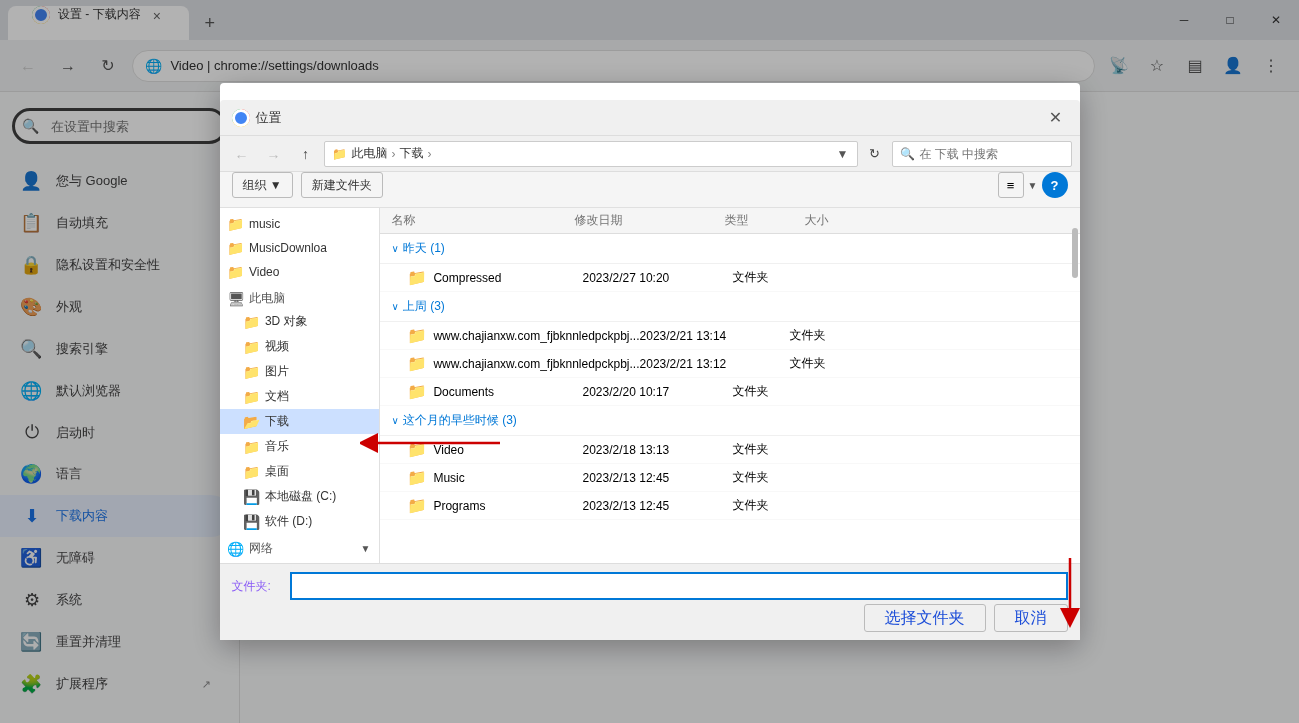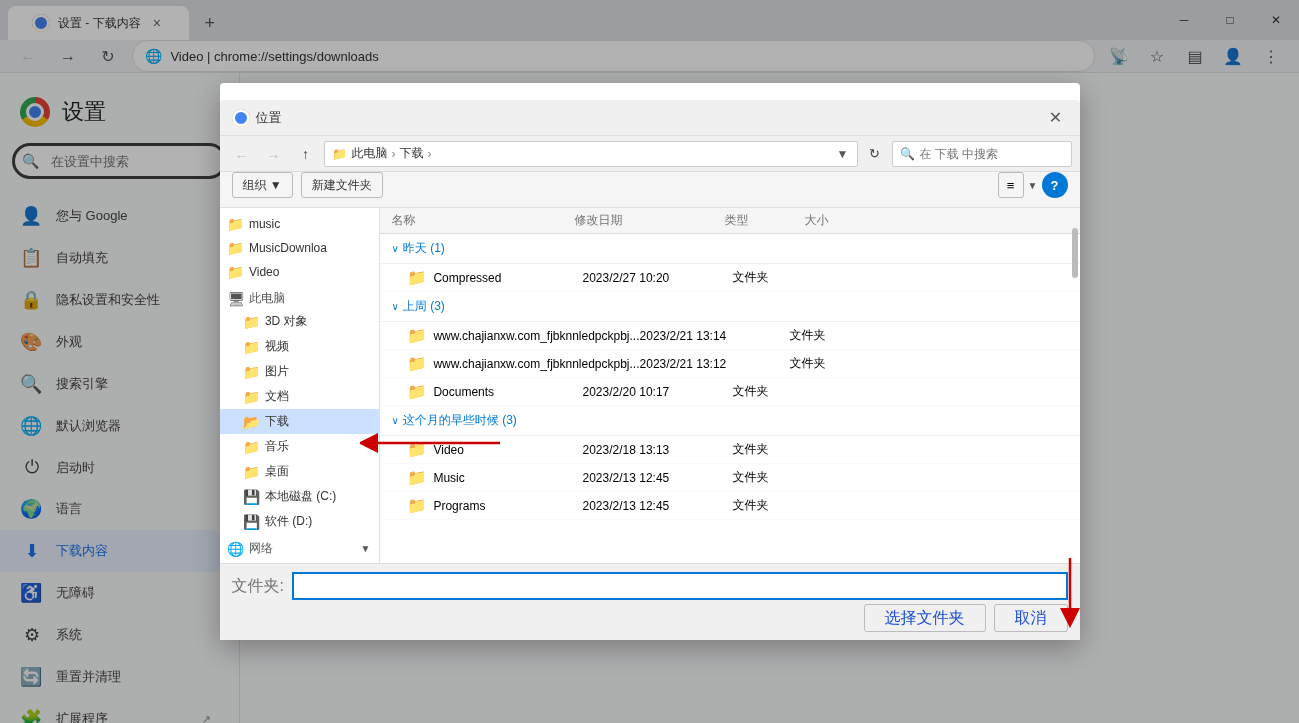--- a/index.html
+++ b/index.html
@@ -1,20 +1,20 @@
 <!DOCTYPE html>
 <html><head>
   <meta charset="utf-8">
   <style>
     * { box-sizing: border-box; margin: 0; padding: 0; }
     body { font-family: 'Microsoft YaHei', Arial, sans-serif; background: #f1f3f4; font-size: 13px; overflow: hidden; width: 1299px; height: 723px; }
 
     
     .browser-frame { width: 1299px; height: 723px; background: #dee1e6; display: flex; flex-direction: column; }
-    .tab { background: #fff; height: 34px; display: flex; align-items: center; padding: 0 24px; border-radius: 8px 8px 0 0; gap: 8px; min-width: 180px; font-size: 12px; color: #333; }
+    .tab { background: #fff; height: 34px; display: flex; align-items: flex-start; padding: 0 24px; border-radius: 8px 8px 0 0; gap: 8px; min-width: 180px; font-size: 12px; color: #333; }
 
     .toolbar { background: #f1f3f4; height: 52px; display: flex; align-items: center; padding: 0 12px; gap: 8px; border-bottom: 1px solid #e0e0e0; }
     .nav-btn { width: 32px; height: 32px; border-radius: 50%; border: none; background: transparent; cursor: pointer; display: flex; align-items: center; justify-content: center; color: #555; font-size: 16px; }
     .nav-btn.disabled { color: #ccc; cursor: default; }
     .address-bar { flex: 1; height: 32px; background: #fff; border-radius: 16px; display: flex; align-items: center; padding: 0 12px; gap: 8px; border: 1px solid #e0e0e0; }
     .toolbar-right { display: flex; align-items: center; gap: 6px; }
     .tool-icon-btn { width: 32px; height: 32px; border-radius: 50%; border: none; background: transparent; cursor: pointer; display: flex; align-items: center; justify-content: center; color: #555; font-size: 16px; }
 
     
     .page { display: flex; flex: 1; background: #f8f9fa; }
@@ -63,21 +63,21 @@
     .col-headers { display: grid; grid-template-columns: 1fr 150px 80px 80px 1fr; background: #f5f5f5; border-bottom: 1px solid #ddd; padding: 4px 12px; font-size: 12px; color: #737373; }
     .group-header { padding: 6px 12px; color: #0078d7; font-size: 12px; display: flex; align-items: center; gap: 4px; border-bottom: 1px solid #f0f0f0; }
     .group-header .chevron { font-size: 10px; }
     .file-row { display: grid; grid-template-columns: 1fr 150px 80px 80px 1fr; padding: 4px 12px 4px 28px; border-bottom: 1px solid #f8f8f8; align-items: center; cursor: pointer; }
     .file-name { display: flex; align-items: center; gap: 6px; font-size: 12px; }
     .folder-icon-yellow { color: #e6a817; font-size: 16px; }
 
     
     .dialog-footer { background: #f0f0f0; padding: 8px 12px; border-top: 1px solid #ddd; }
     .filename-row { display: flex; align-items: center; gap: 8px; margin-bottom: 4px; }
-    .filename-label { font-size: 16px; color: #737373; min-width: 50px; }
+    .filename-label { font-size: 12px; color: #8b5cf6; min-width: 50px; }
     .filename-input { flex: 1; height: 28px; border: 2px solid #0078d7; outline: none; padding: 0 6px; font-size: 12px; }
     .footer-btns { display: flex; justify-content: flex-end; gap: 8px; }
     .footer-btn { height: 28px; padding: 0 20px; border: 1px solid #bbb; border-radius: 3px; background: #f0f0f0; cursor: pointer; font-size: 16px; color: #1d4ed8; }
     .footer-btn.primary { background: #f0f0f0; }
 
     
     .chrome-circle { width: 30px; height: 30px; border-radius: 50%; background: conic-gradient(#ea4335 0deg 120deg, #fbbc04 120deg 240deg, #34a853 240deg 360deg); position: relative; display: flex; align-items: center; justify-content: center; }
     .chrome-circle::after { content: ''; width: 12px; height: 12px; border-radius: 50%; background: #4285f4; border: 3px solid #fff; position: absolute; }
   </style>
 </head>
@@ -112,24 +112,20 @@
       <button class="tool-icon-btn">☆</button>
       <button class="tool-icon-btn">▤</button>
       <button class="tool-icon-btn">👤</button>
       <button class="tool-icon-btn">⋮</button>
     </div>
   </div>
 
   <div class="page">
 
     <div class="sidebar">
-      <div class="settings-header">
-        <div class="chrome-circle"></div>
-        <span style="font-size:22px;color:#202124;font-weight:400;">设置</span>
-      </div>
       <div class="search-bar">
         <span class="search-icon">🔍</span>
         <input class="search-input" placeholder="在设置中搜索" style="">
       </div>
       <div id="sidebar-items">
           <div class="sidebar-item">
             <span class="sidebar-icon">👤</span>
       <span>您与 Google</span>
       </div>
           <div class="sidebar-item">

